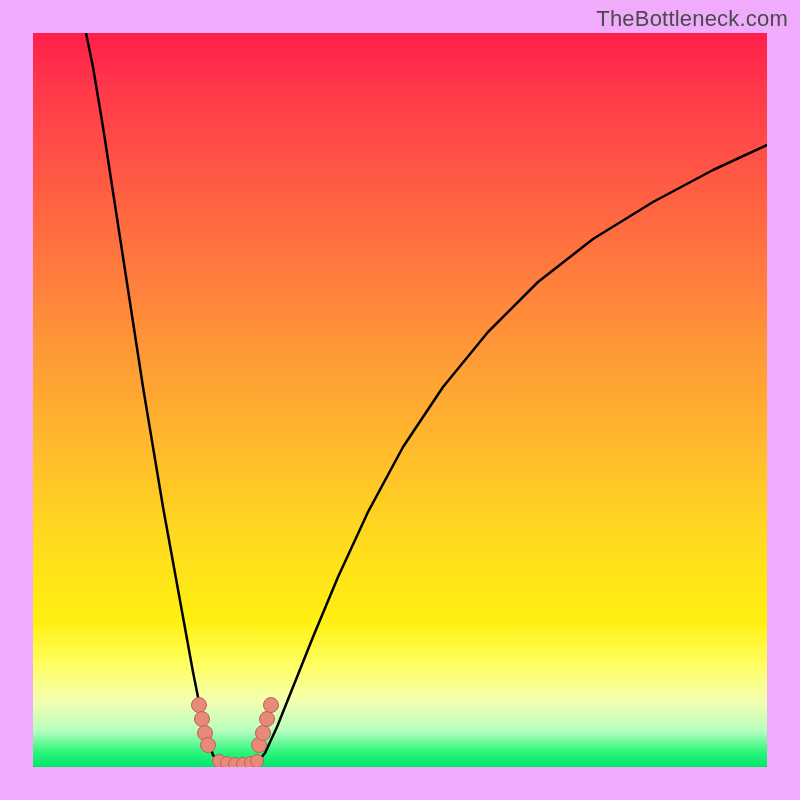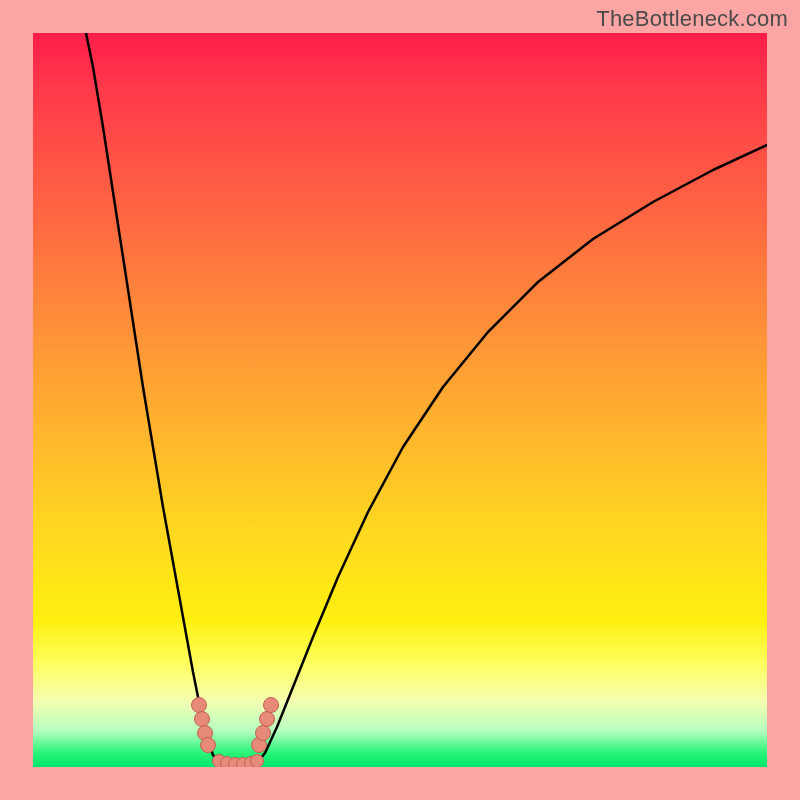--- a/index.html
+++ b/index.html
@@ -10,21 +10,21 @@
     background: #000;
     overflow: hidden;
     font-family: Arial, Helvetica, sans-serif;
   }
   .frame {
     position: absolute;
     left: 0;
     top: 0;
     width: 800px;
     height: 800px;
-    background: #fca5a5;
+    background: #f0abfc;
   }
   .plot {
     position: absolute;
     left: 33px;
     top: 33px;
     width: 734px;
     height: 734px;
     background: linear-gradient(to bottom,
       #ff1e4a 0%,
       #ff3a4a 8%,

